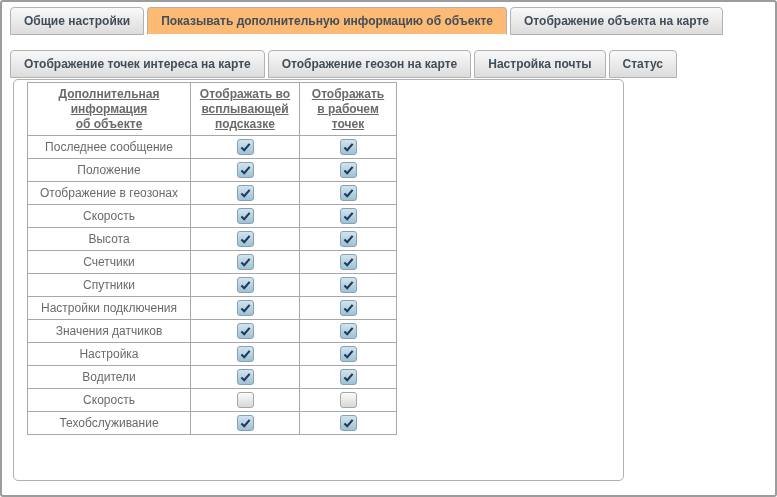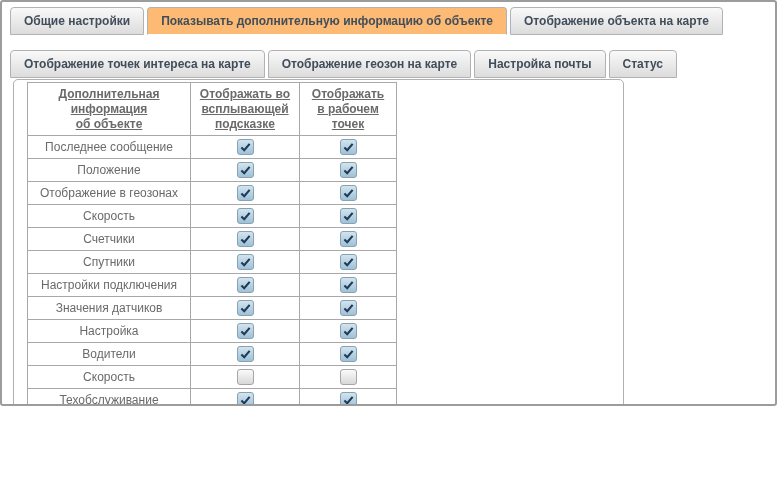--- a/index.html
+++ b/index.html
@@ -1,16 +1,16 @@
 <!DOCTYPE html>
 <html><head>
 <meta charset="utf-8">
 <style>
   html,body{margin:0;padding:0;background:#fff;font-family:"Liberation Sans",sans-serif;}
-  #page{position:relative;width:777px;height:406px;box-sizing:border-box;
+  #page{position:relative;width:777px;height:497px;box-sizing:border-box;
         border:2px solid #9c9c9c;border-radius:3px;background:#fff;overflow:hidden;padding-left:7px;}
 
   
   .tabrow{position:absolute;left:8px;display:flex;gap:3px;}
   .tabrow.r1{top:5px;}
   .tabrow.r2{top:48px;}
   .tab{box-sizing:border-box;height:28px;line-height:26px;padding:0 13px;
        font-size:12px;font-weight:bold;color:#414e5a;white-space:nowrap;
        background:linear-gradient(#f9f9f9,#dcdcdc);
        border:1px solid #b2b2b2;border-radius:4px 4px 0 0;cursor:pointer;}
@@ -154,20 +154,41 @@
       <span class="checkbox checked">
         <span>
           <svg width="11" height="11" viewBox="0 0 12 12">
             <path d="M1.5 6 L4.6 9 L10.5 2" stroke="#1e3c5a" stroke-width="2.3" fill="none"></path>
           </svg>
         </span>
       </span>
     </td>
   </tr>
 
+  <tr>
+    <td>Высота</td>
+    <td>
+      <span class="checkbox checked">
+        <span>
+          <svg width="11" height="11" viewBox="0 0 12 12">
+            <path d="M1.5 6 L4.6 9 L10.5 2" stroke="#1e3c5a" stroke-width="2.3" fill="none"></path>
+          </svg>
+        </span>
+      </span>
+    </td>
+    <td>
+      <span class="checkbox checked">
+        <span>
+          <svg width="11" height="11" viewBox="0 0 12 12">
+            <path d="M1.5 6 L4.6 9 L10.5 2" stroke="#1e3c5a" stroke-width="2.3" fill="none"></path>
+          </svg>
+        </span>
+      </span>
+    </td>
+  </tr>
 
   <tr>
     <td>Счетчики</td>
     <td>
       <span class="checkbox checked">
         <span>
           <svg width="11" height="11" viewBox="0 0 12 12">
             <path d="M1.5 6 L4.6 9 L10.5 2" stroke="#1e3c5a" stroke-width="2.3" fill="none"></path>
           </svg>
         </span>

